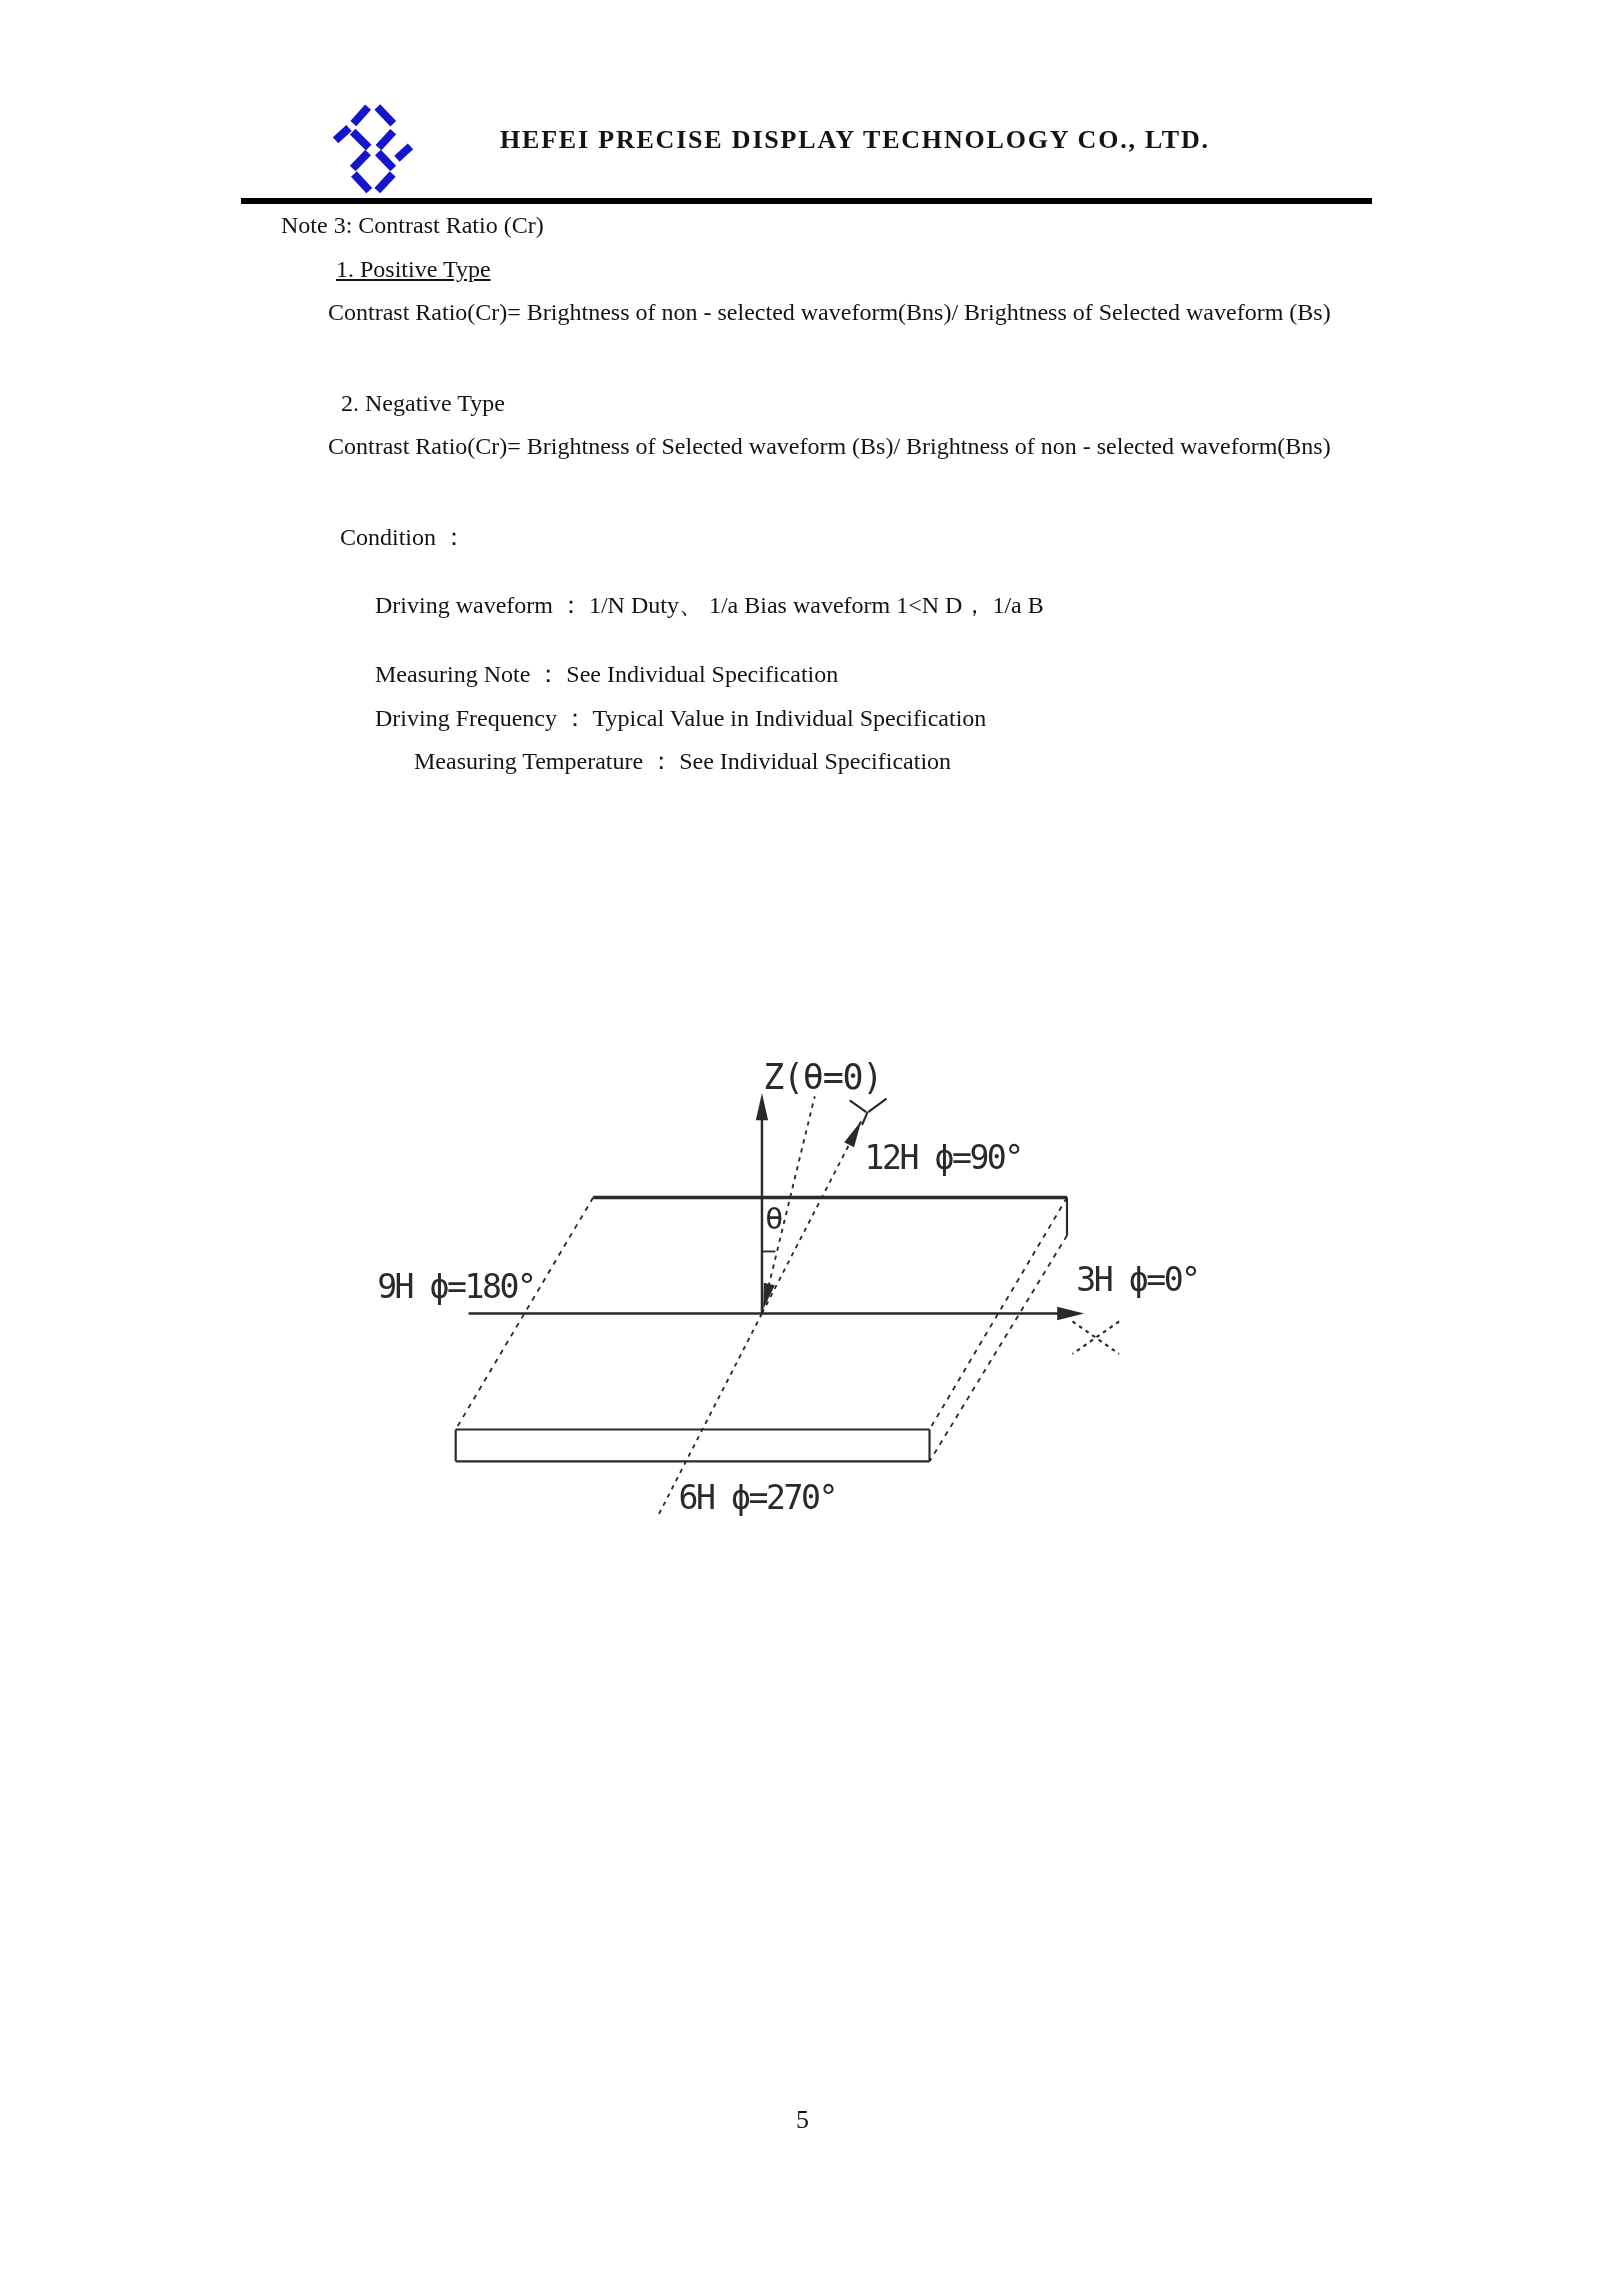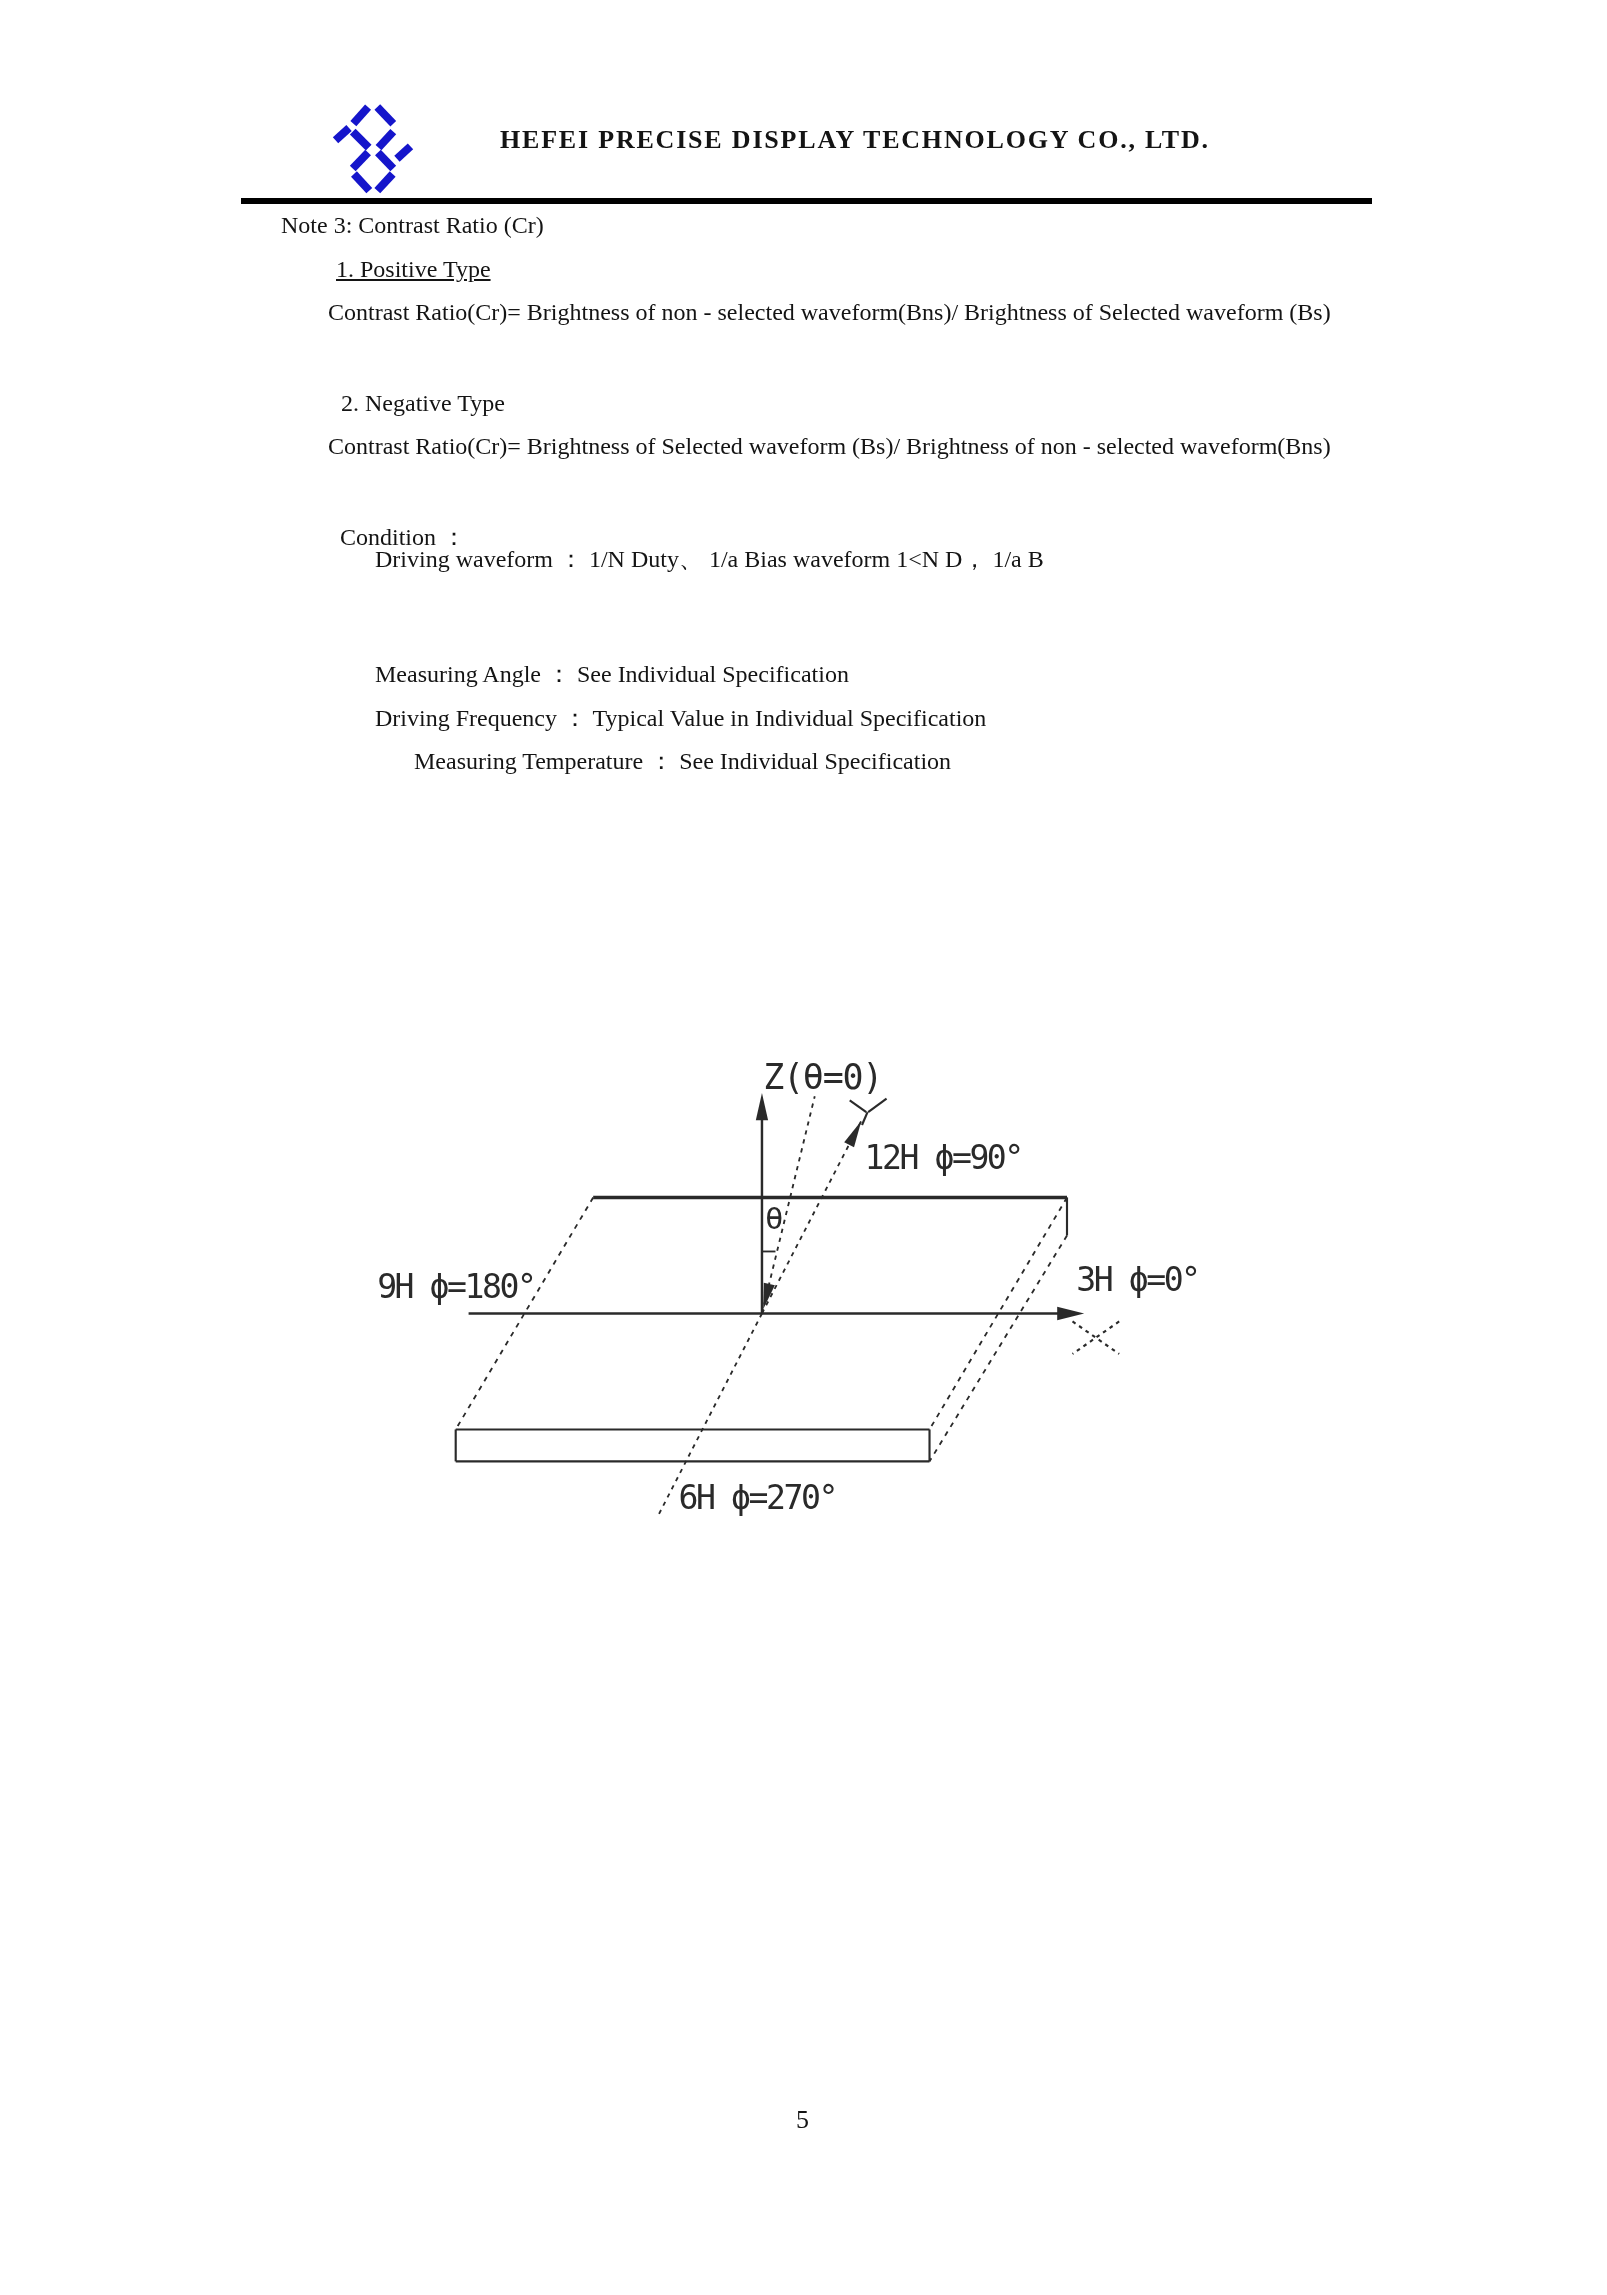--- a/index.html
+++ b/index.html
@@ -66,22 +66,22 @@
   <div class="abs body-line" style="left:336px;top:256px;text-decoration:underline;">1. Positive Type</div>
 
   <div class="abs body-line" style="left:328px;top:299px;">Contrast Ratio(Cr)= Brightness of non - selected waveform(Bns)/ Brightness of Selected waveform (Bs)</div>
 
   <div class="abs body-line" style="left:341px;top:390px;">2. Negative Type</div>
 
   <div class="abs body-line" style="left:328px;top:433px;">Contrast Ratio(Cr)= Brightness of Selected waveform (Bs)/ Brightness of non - selected waveform(Bns)</div>
 
   <div class="abs body-line" style="left:328px;top:524px;margin-left:12px;">Condition ：</div>
 
-  <div class="abs body-line" style="left:375px;top:546px;">Driving waveform ： 1/N Duty、 1/a Bias waveform 1&lt;N D， 1/a B</div>
-  <div class="abs body-line" style="left:375px;top:661px;">Measuring Angle ： See Individual Specification</div>
+  <div class="abs body-line" style="left:375px;top:592px;">Driving waveform ： 1/N Duty、 1/a Bias waveform 1&lt;N D， 1/a B</div>
+  <div class="abs body-line" style="left:375px;top:661px;">Measuring Note ： See Individual Specification</div>
   <div class="abs body-line" style="left:375px;top:705px;">Driving Frequency ： Typical Value in Individual Specification</div>
   <div class="abs body-line" style="left:375px;top:748px;margin-left:39px;">Measuring Temperature ： See Individual Specification</div>
 
 
   <svg class="abs" style="left:344px;top:1012px;" width="982" height="571" viewBox="560 1650 1600 930">
 
     <g stroke="#2a2a2a" fill="none">
 
       <line x1="966" y1="1952" x2="1738" y2="1952" stroke-width="5.5"></line>
       <line x1="966" y1="1952" x2="742" y2="2330" stroke-width="3" stroke-dasharray="8 9"></line>

